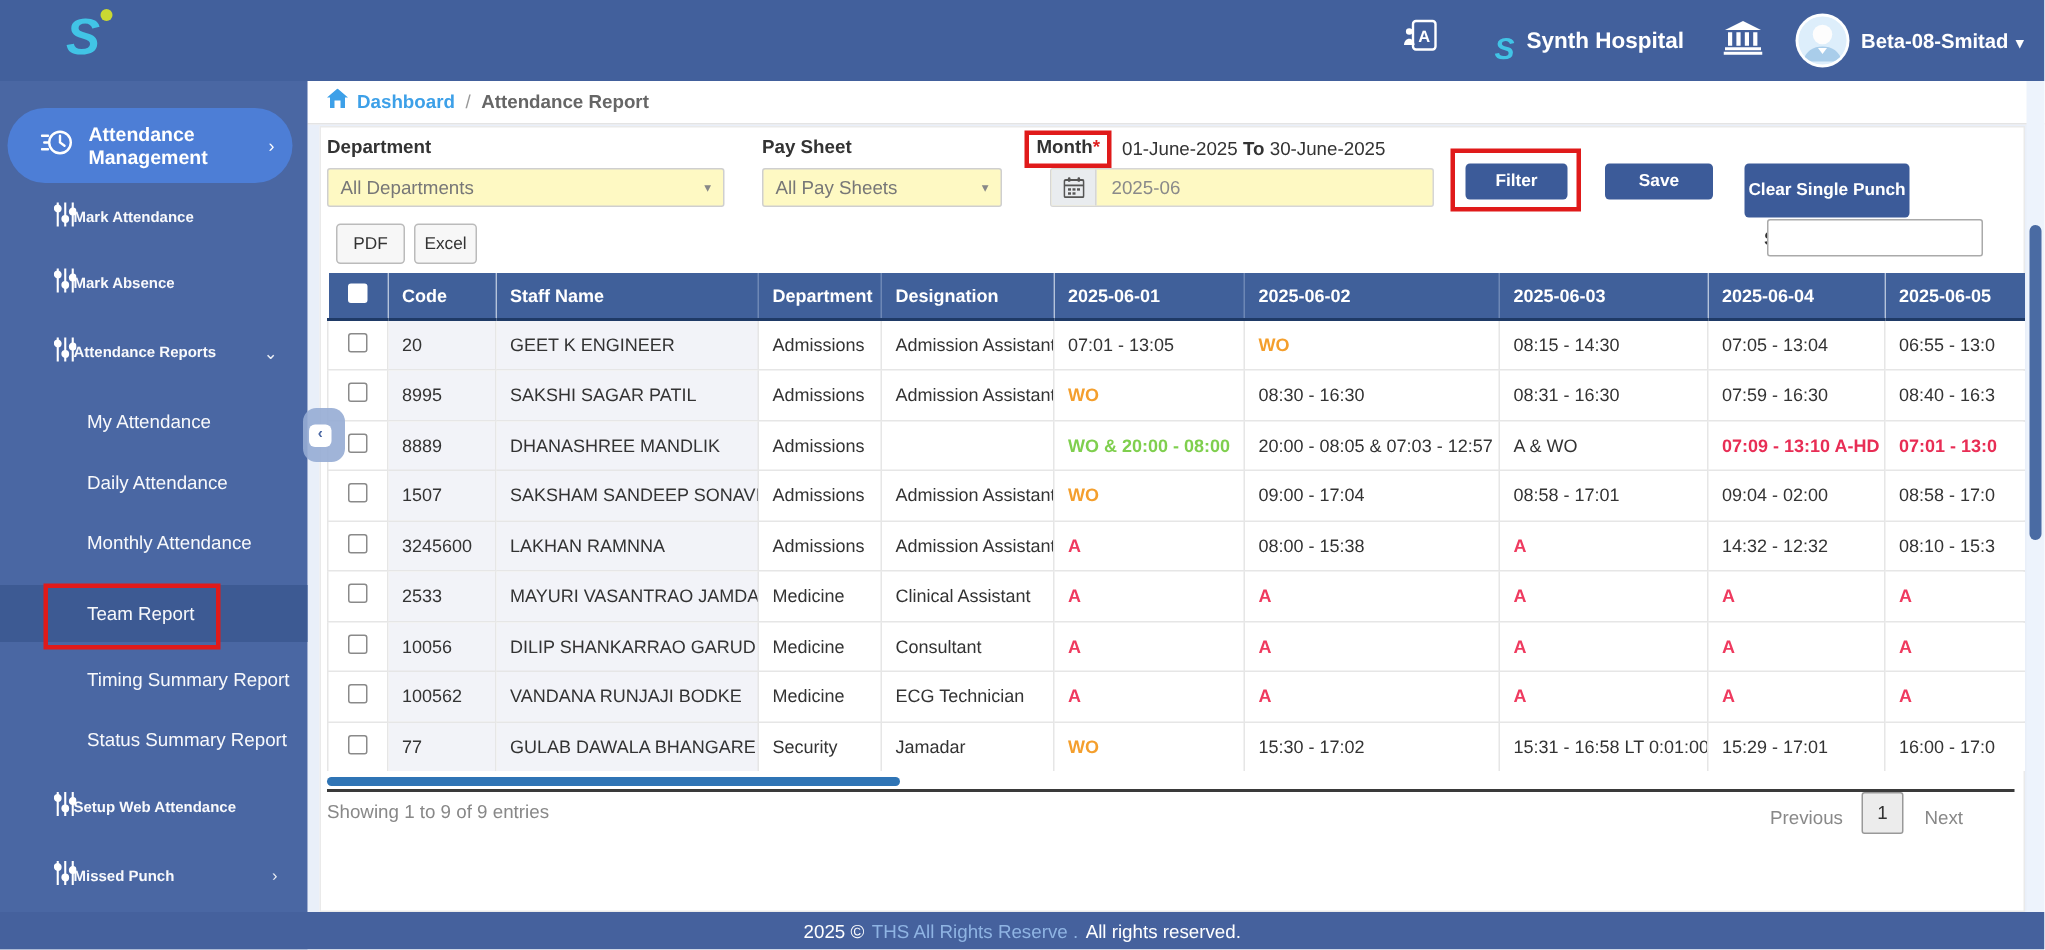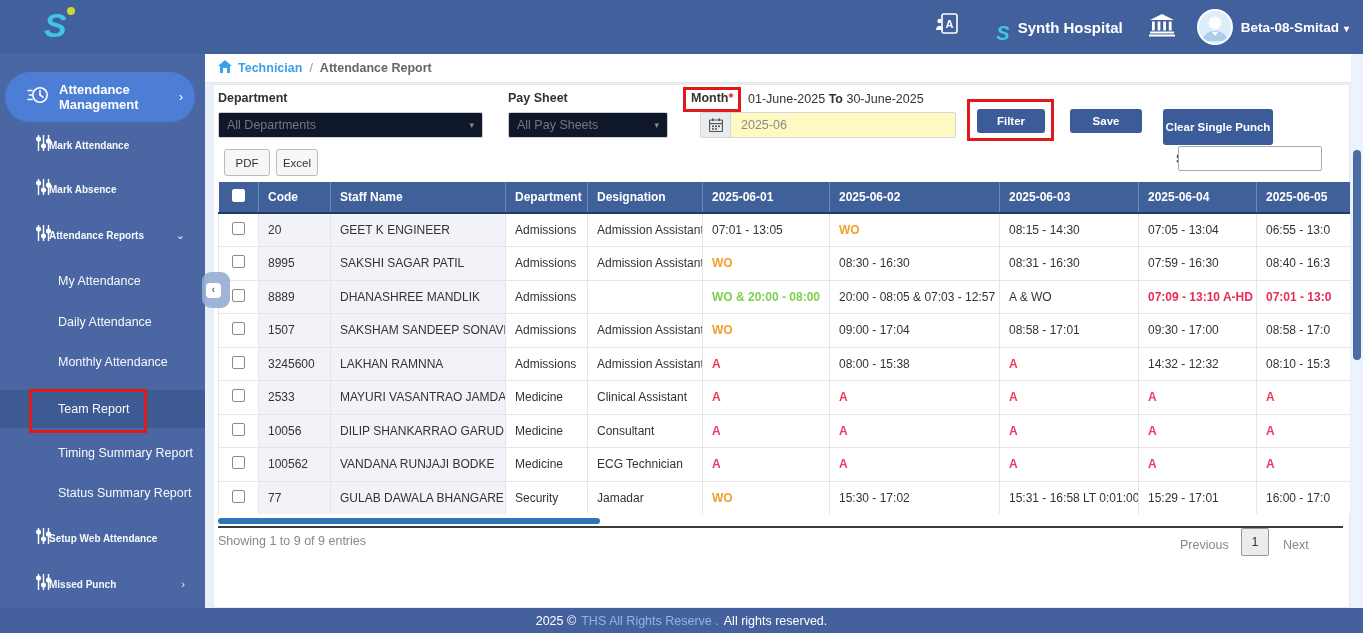--- a/index.html
+++ b/index.html
@@ -48,21 +48,21 @@
   .breadcrumb { position:absolute; left:0; top:0; width:1158px; height:29px; background:#fff;
                 border-bottom:1px solid #e4e4e4; display:flex; align-items:center; padding-left:13px; }
   .breadcrumb .home-ic { margin-right:6px; }
   .bc-link { color:#3da0e8; font-weight:700; font-size:12.5px; }
   .bc-sep { color:#999; margin:0 7px; font-size:12.5px; }
   .bc-current { color:#666; font-weight:700; font-size:12.5px; }
   .card { position:absolute; left:8px; top:30px; width:1137px; height:524px; background:#fff; border:1px solid #eaeaea; }
 
   .flabel { position:absolute; font-size:12.5px; font-weight:700; color:#333; }
   .red-star { color:#e02020; }
-  .select-box { position:absolute; height:26px; background:#0f172a; border:1px solid #cfcfcf; border-radius:2px;
+  .select-box { position:absolute; height:26px; background:#fef9c3; border:1px solid #cfcfcf; border-radius:2px;
                 display:flex; align-items:center; padding:0 8px; font-size:12.5px; color:#777; }
   .select-box .sel-caret { margin-left:auto; color:#888; font-size:9px; }
   .month-input { position:absolute; height:26px; border:1px solid #d6d6d6; border-radius:2px; background:#fef9c3;
                  display:flex; align-items:center; }
   .month-addon { width:30px; height:100%; background:#e9ecef; border-right:1px solid #d6d6d6;
                  display:flex; align-items:center; justify-content:center; }
   .month-value { font-size:12.5px; color:#8a8a8a; padding-left:10px; }
   .range-text { position:absolute; font-size:12.5px; color:#333; }
   .range-text b { font-weight:700; }
 
@@ -232,21 +232,21 @@
   <span class="inner">‹</span>
 </div>
 
 <div class="main">
   <div class="breadcrumb">
     <span class="home-ic">
       <svg width="14" height="13" viewBox="0 0 14 13" fill="#3da0e8">
           <path d="M7 0l7 6h-2v7H9V8H5v5H2V6H0z"></path>
         </svg>
     </span>
-    <span class="bc-link">Technician</span>
+    <span class="bc-link">Dashboard</span>
     <span class="bc-sep">/</span>
     <span class="bc-current">Attendance Report</span>
   </div>
 
   <div class="card"></div>
 
   <span class="flabel" style="left:13px; top:37px;">Department</span>
   <div class="select-box" style="left:13px; top:58px; width:265px;">
     <span>All Departments</span>
     <span class="sel-caret">▾</span>
@@ -355,21 +355,21 @@
           </tr>
           <tr>
             <td class="center"><span class="cb"></span></td>
             <td class="tint">1507</td>
             <td class="tint">SAKSHAM SANDEEP SONAVNE</td>
             <td class="">Admissions</td>
             <td class="">Admission Assistant</td>
             <td class="c-wo">WO</td>
             <td class="">09:00 - 17:04</td>
             <td class="">08:58 - 17:01</td>
-            <td class="">09:30 - 17:00</td>
+            <td class="">09:04 - 02:00</td>
             <td class="">08:58 - 17:0</td>
           </tr>
           <tr>
             <td class="center"><span class="cb"></span></td>
             <td class="tint">3245600</td>
             <td class="tint">LAKHAN RAMNNA</td>
             <td class="">Admissions</td>
             <td class="">Admission Assistant</td>
             <td class="c-abs">A</td>
             <td class="">08:00 - 15:38</td>

